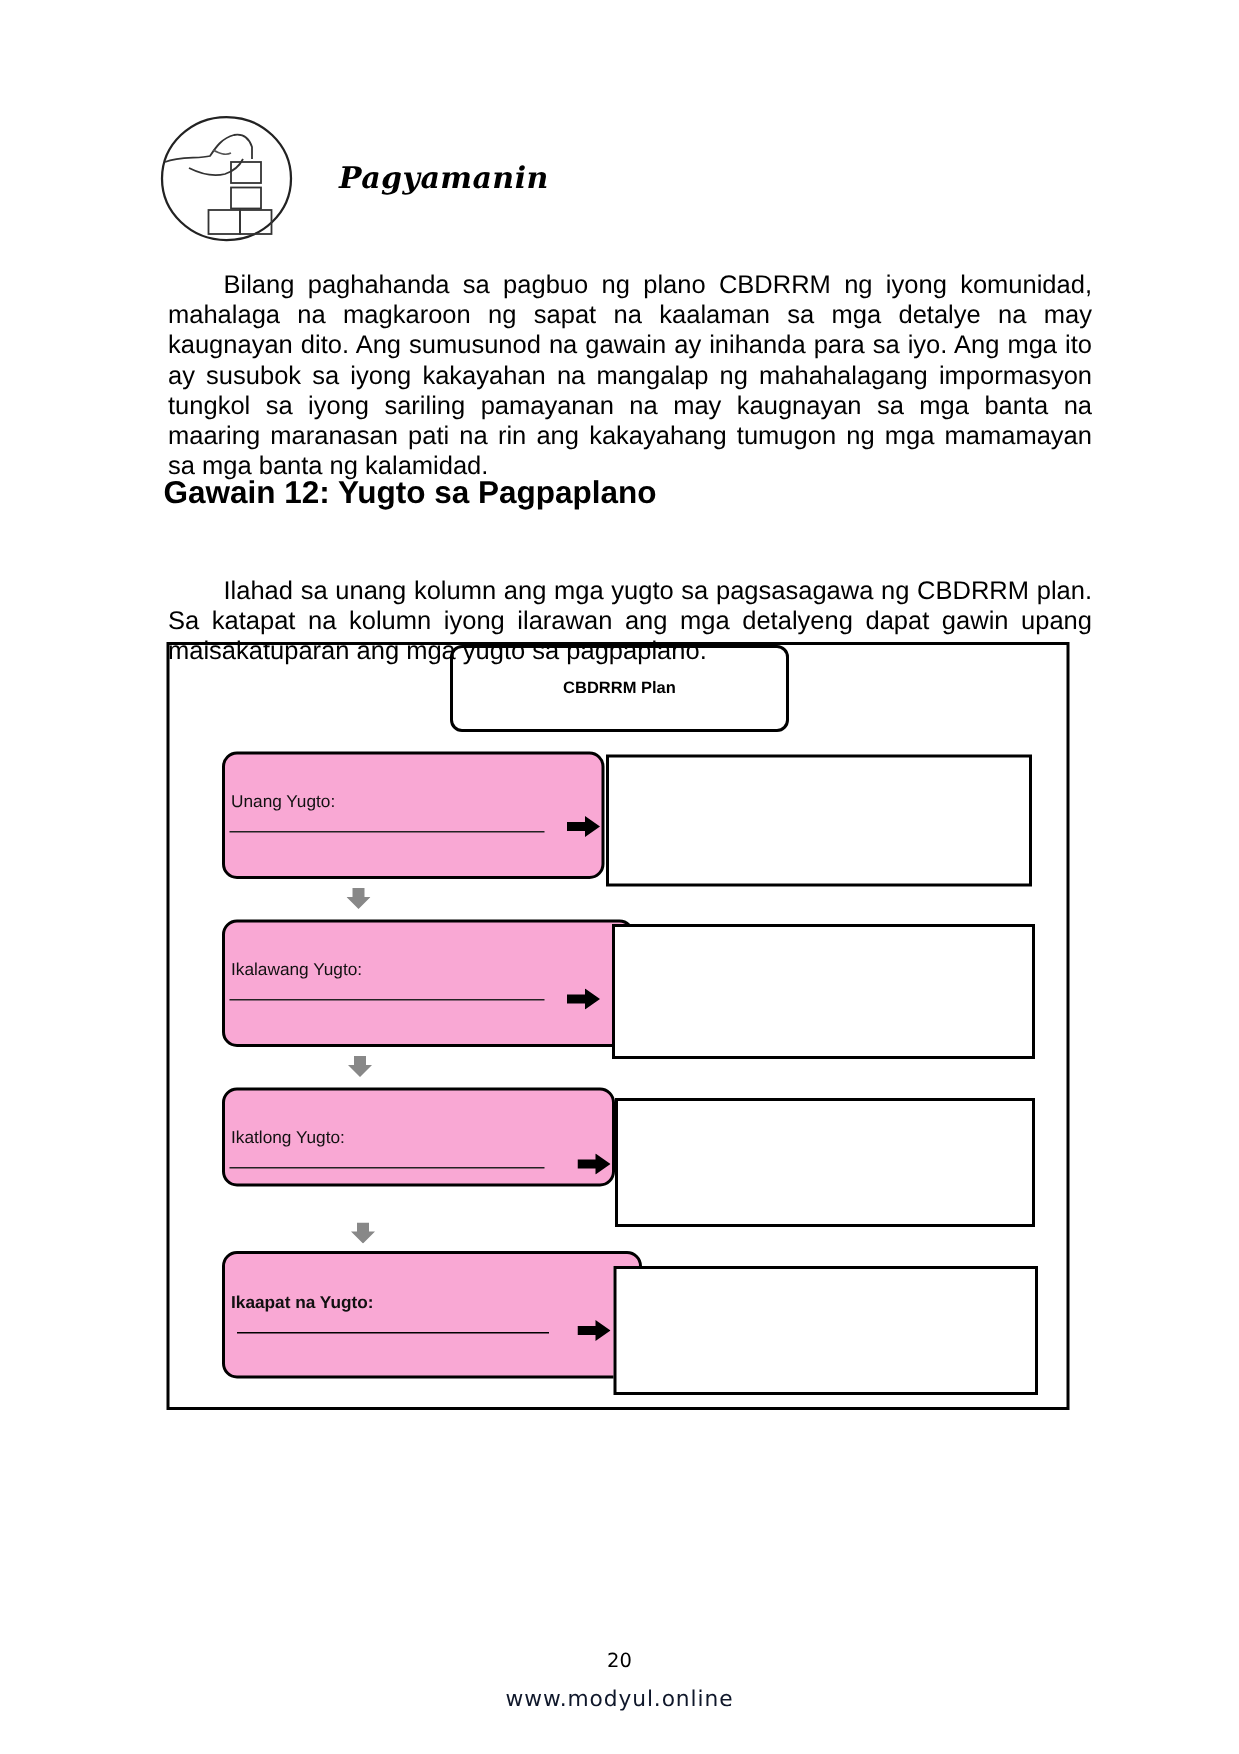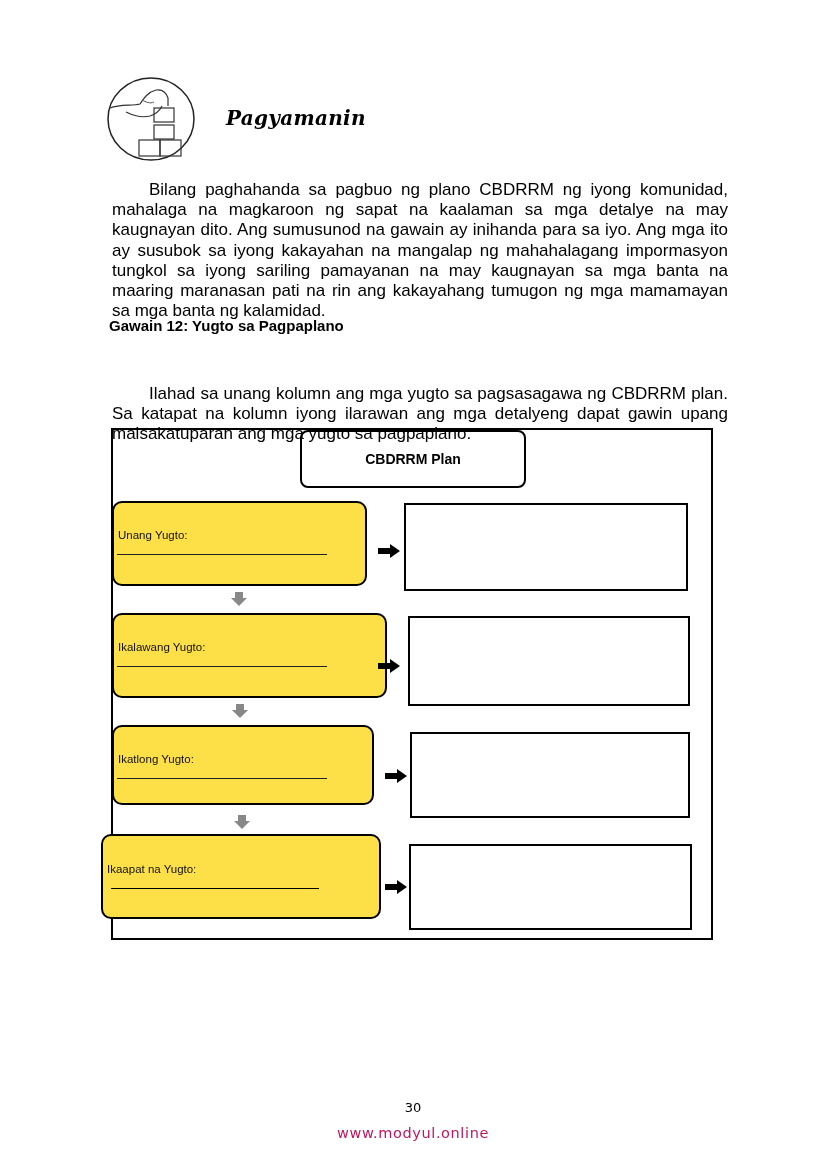--- a/index.html
+++ b/index.html
@@ -5,36 +5,36 @@
     html, body { margin: 0; padding: 0; background: #ffffff; }
     body { width: 826px; height: 1169px; position: relative; overflow: hidden; font-family: "Liberation Sans", sans-serif; color: #000; }
     .abs { position: absolute; }
 
     .logo { left: 106px; top: 76px; width: 90px; height: 86px; }
     .section-title { left: 226px; top: 106px; font-family: "DejaVu Serif", serif; font-weight: bold; font-style: italic; font-size: 20px; letter-spacing: 0.3px; }
 
     .para { left: 112px; width: 616px; font-size: 17px; line-height: 20.2px; text-align: justify; }
     .para .indent { display: inline-block; width: 37px; }
     .p1 { top: 180px; }
-    .heading { left: 109px; top: 317px; font-size: 15px; font-weight: bold; }
+    .heading { left: 109px; top: 317px; font-size: 21px; font-weight: bold; }
     .p2 { top: 344px; margin-top: 40px; }
 
     .frame { left: 111px; top: 428px; width: 602px; height: 512px; border: 2px solid #000; box-sizing: border-box; }
-    .plan-box { left: 300px; top: 430px; width: 226px; height: 58px; border: 2px solid #000; border-radius: 8px; box-sizing: border-box; display: flex; align-items: center; justify-content: center; font-size: 14px; font-weight: bold; }
+    .plan-box { left: 300px; top: 430px; width: 226px; height: 58px; border: 2px solid #000; border-radius: 8px; box-sizing: border-box; display: flex; align-items: center; justify-content: center; font-size: 11px; font-weight: bold; }
 
-    .stage { border: 2px solid #000; border-radius: 10px; box-sizing: border-box; background: #fde047; }
+    .stage { border: 2px solid #000; border-radius: 10px; box-sizing: border-box; background: #f9a8d4; margin-left: 36px; }
     .stage-label { position: absolute; left: 4px; top: 26px; font-size: 11.5px; color: #111; white-space: nowrap; }
     .stage-line { position: absolute; left: 3px; width: 210px; border-top: 1.5px solid #222; top: 51px; }
 
     .detail-box { border: 2.5px solid #000; box-sizing: border-box; background: #fff; }
     .arrow { width: 22px; height: 14px; }
     .down-arrow { width: 16px; height: 14px; }
 
     .page-num { left: 0; width: 826px; top: 1100px; text-align: center; font-family: "DejaVu Sans", sans-serif; font-size: 13px; }
-    .watermark { left: 0; width: 826px; top: 1125px; text-align: center; font-family: "DejaVu Sans", sans-serif; font-size: 14.5px; color: #be185d; letter-spacing: 0.6px; }
+    .watermark { left: 0; width: 826px; top: 1125px; text-align: center; font-family: "DejaVu Sans", sans-serif; font-size: 14.5px; color: #0f172a; letter-spacing: 0.6px; }
   </style>
 </head>
 <body>
 
 <div class="abs logo">
   <svg width="90" height="86" viewBox="0 0 90 86">
     <ellipse cx="45" cy="43" rx="43" ry="41" fill="none" stroke="#222" stroke-width="1.5"></ellipse>
     <path d="M4 32 C14 28 26 30 34 28 C38 22 42 16 50 14 C56 13 60 16 62 22 L62 30" fill="none" stroke="#333" stroke-width="1.2"></path>
     <path d="M20 36 C28 40 36 42 44 40 C50 38 54 34 56 30" fill="none" stroke="#333" stroke-width="1.2"></path>
     <path d="M36 24 C40 26 44 28 48 26" fill="none" stroke="#555" stroke-width="1"></path>
@@ -75,35 +75,35 @@
   <div class="stage-line"></div>
 </div>
 <svg class="abs arrow" style="left:378px; top:659px;" viewBox="0 0 22 14">
     <path d="M0 4 H12 V0 L22 7 L12 14 V10 H0 Z" fill="#000"></path>
   </svg>
 <div class="abs detail-box" style="left:408px; top:616px; width:282px; height:90px;"></div>
 <svg class="abs down-arrow" style="left:232px; top:704px;" viewBox="0 0 16 14">
     <path d="M4 0 H12 V6 H16 L8 14 L0 6 H4 Z" fill="#888"></path>
   </svg>
 
-<div class="abs stage" style="left:112px; top:725px; width:262px; height:80px;">
+<div class="abs stage" style="left:112px; top:725px; width:262px; height:66px;">
   <span class="stage-label">Ikatlong Yugto:</span>
   <div class="stage-line"></div>
 </div>
 <svg class="abs arrow" style="left:385px; top:769px;" viewBox="0 0 22 14">
     <path d="M0 4 H12 V0 L22 7 L12 14 V10 H0 Z" fill="#000"></path>
   </svg>
 <div class="abs detail-box" style="left:410px; top:732px; width:280px; height:86px;"></div>
 <svg class="abs down-arrow" style="left:234px; top:815px;" viewBox="0 0 16 14">
     <path d="M4 0 H12 V6 H16 L8 14 L0 6 H4 Z" fill="#888"></path>
   </svg>
 
-<div class="abs stage" style="left:101px; top:834px; width:280px; height:85px;">
+<div class="abs stage" style="left:112px; top:834px; width:280px; height:85px;font-weight:bold;">
   <span class="stage-label" style="top:27px;">Ikaapat na Yugto:</span>
   <div class="stage-line" style="left:8px; top:52px; width:208px; border-top-color:#000;"></div>
 </div>
 <svg class="abs arrow" style="left:385px; top:880px;" viewBox="0 0 22 14">
     <path d="M0 4 H12 V0 L22 7 L12 14 V10 H0 Z" fill="#000"></path>
   </svg>
 <div class="abs detail-box" style="left:409px; top:844px; width:283px; height:86px;"></div>
 
-<div class="abs page-num">30</div>
+<div class="abs page-num">20</div>
 <div class="abs watermark">www.modyul.online</div>
 
 </body></html>

